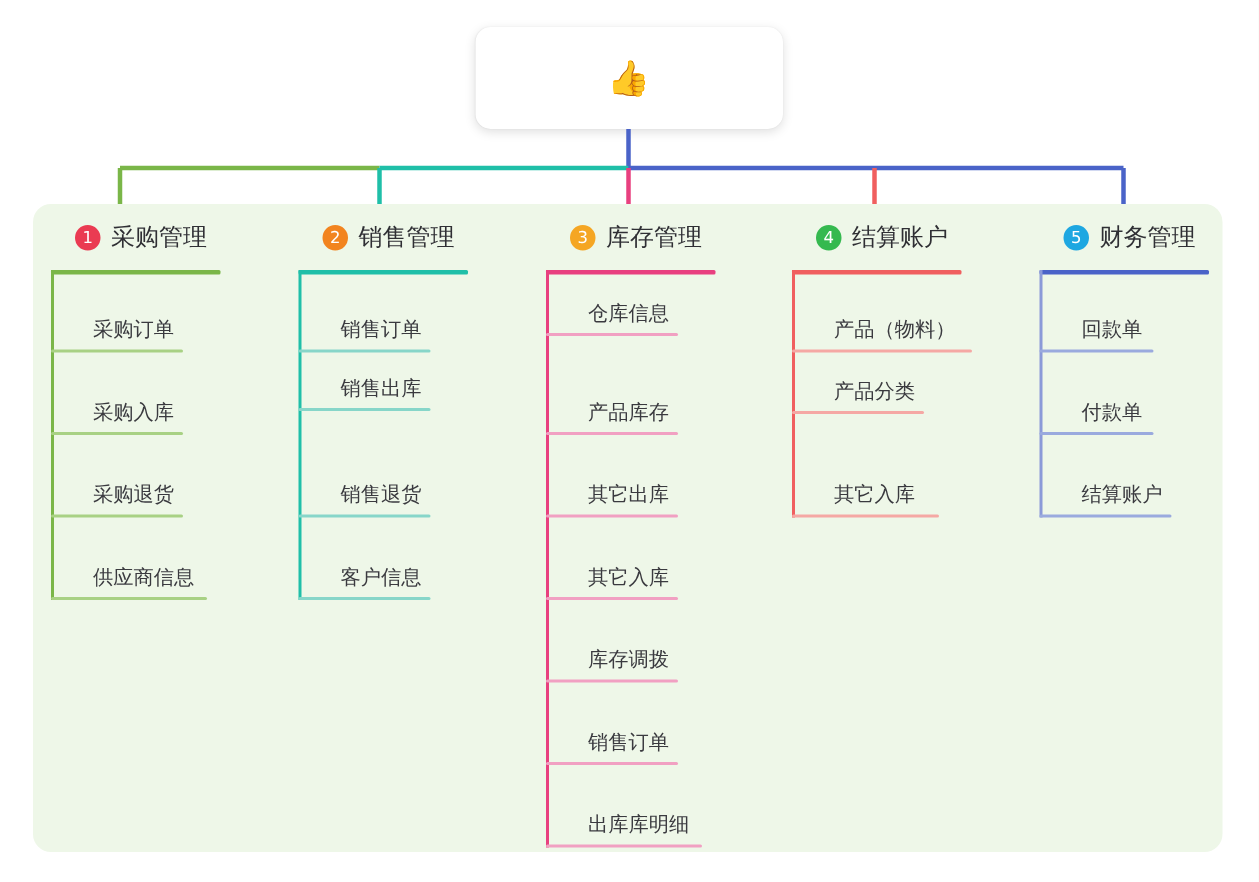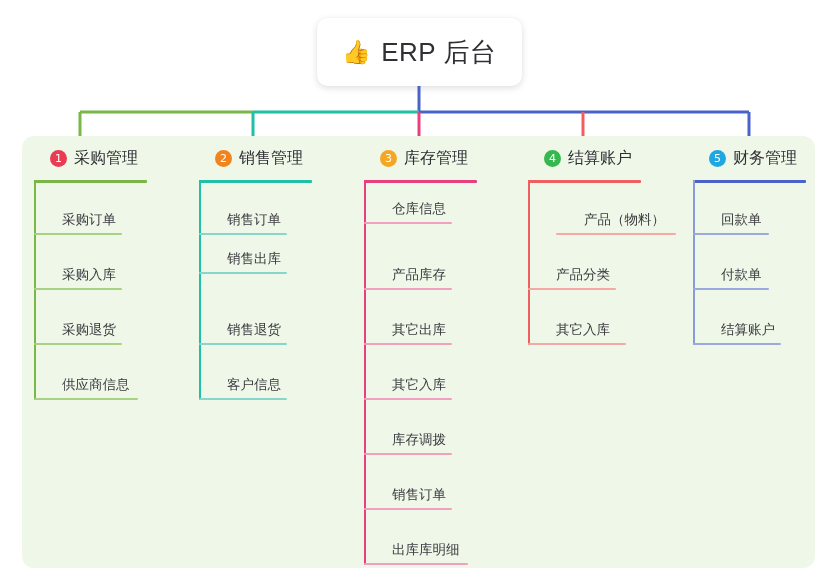--- a/index.html
+++ b/index.html
@@ -126,21 +126,20 @@
     bottom: 0;
     height: 2px;
     border-radius: 1px;
   }
 </style>
 </head>
 <body>
 
 <div id="root-card">
   <span id="root-emoji">👍</span>
-  <span id="root-title-text">ERP 后台</span>
 </div>
 
 <svg id="connectors">
     <line x1="419" y1="86" x2="419" y2="112" stroke="#4a63c8" stroke-width="3"></line>
     <line x1="80" y1="112" x2="253" y2="112" stroke="#7ab648" stroke-width="3"></line>
     <line x1="253" y1="112" x2="419" y2="112" stroke="#1fbfa8" stroke-width="3"></line>
     <line x1="419" y1="112" x2="749" y2="112" stroke="#4a63c8" stroke-width="3"></line>
     <line x1="80" y1="112" x2="80" y2="146" stroke="#7ab648" stroke-width="3"></line>
     <line x1="253" y1="112" x2="253" y2="146" stroke="#1fbfa8" stroke-width="3"></line>
     <line x1="419" y1="112" x2="419" y2="146" stroke="#e8407f" stroke-width="3"></line>
@@ -235,25 +234,25 @@
         <div class="leaf-rule" style="width: 104px; background: rgb(241, 160, 194);"></div>
       </div>
     </div>
     <div class="column" style="left: 528px; width: 160px;">
       <div class="col-header">
         <span class="badge" style="background: rgb(53, 185, 79);">4</span>
         <span class="col-title">结算账户</span>
       </div>
       <div class="col-header-rule" style="width: 113px; background: rgb(240, 95, 95);"></div>
       <div class="col-spine" style="height: 165px; background: rgb(240, 95, 95);"></div>
-      <div class="leaf" style="top: 49px; height: 40px; margin-left: 28px;">
+      <div class="leaf" style="top: 49px; height: 40px;">
         <span class="leaf-label">产品（物料）</span>
         <div class="leaf-rule" style="width: 120px; background: rgb(245, 168, 164);"></div>
       </div>
-      <div class="leaf" style="top: 104px; height: 40px;">
+      <div class="leaf" style="top: 90px; height: 40px;">
         <span class="leaf-label">产品分类</span>
         <div class="leaf-rule" style="width: 88px; background: rgb(245, 168, 164);"></div>
       </div>
       <div class="leaf" style="top: 159px; height: 40px;">
         <span class="leaf-label">其它入库</span>
         <div class="leaf-rule" style="width: 98px; background: rgb(245, 168, 164);"></div>
       </div>
     </div>
     <div class="column" style="left: 693px; width: 130px;">
       <div class="col-header">

